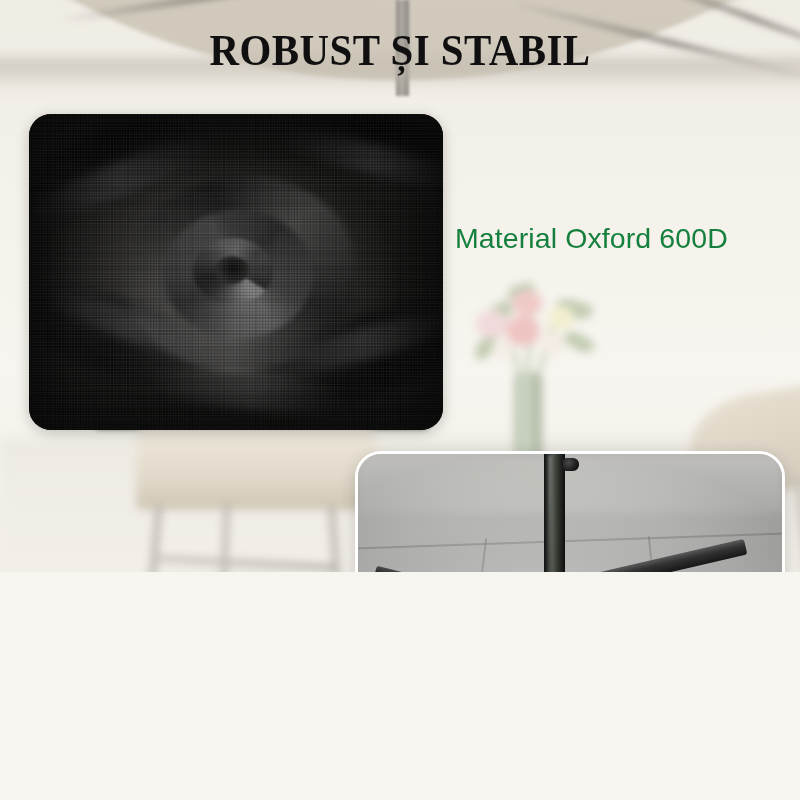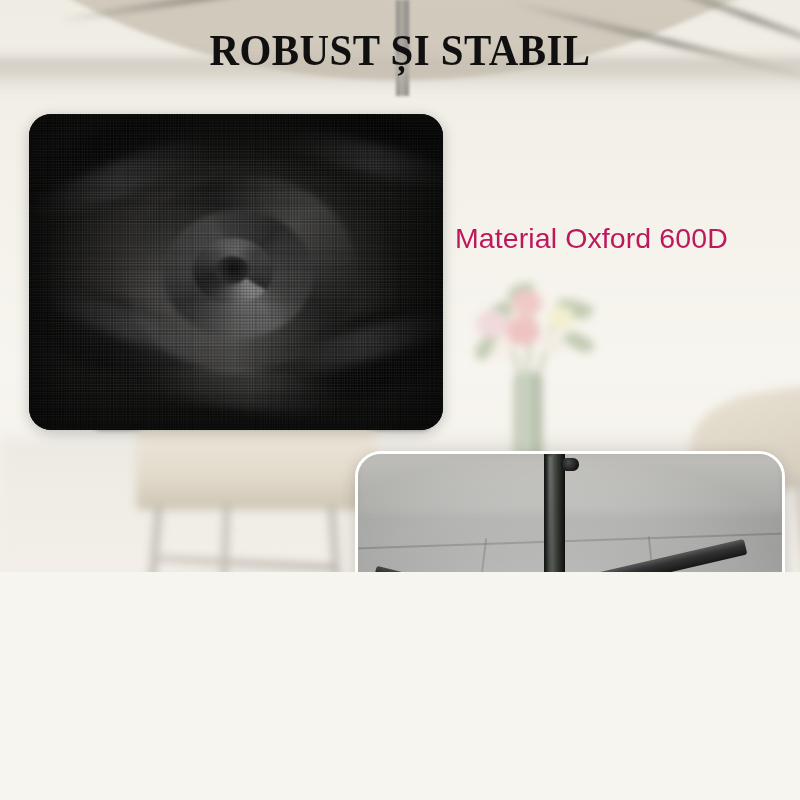--- a/index.html
+++ b/index.html
@@ -222,21 +222,21 @@
 
   
   .title{
     position:absolute;left:0;top:25px;width:800px;text-align:center;
     font-family:"Liberation Serif","DejaVu Serif",serif;
     font-weight:700;font-size:44px;letter-spacing:.5px;color:#111010;
     transform:scaleX(.93);
   }
   .label-oxford{
     position:absolute;left:455px;top:222px;width:345px;
-    font-size:28.5px;font-weight:400;color:#be185d;letter-spacing:.1px;
+    font-size:28.5px;font-weight:400;color:#15803d;letter-spacing:.1px;
     white-space:nowrap;
   }
   .caption-base{
     position:absolute;left:8px;top:586px;width:345px;text-align:center;
     font-size:25.5px;font-weight:400;line-height:1.26;color:#16161a;
   }
   .caption-base span{display:block;}
 </style>
 </head>
 <body>

